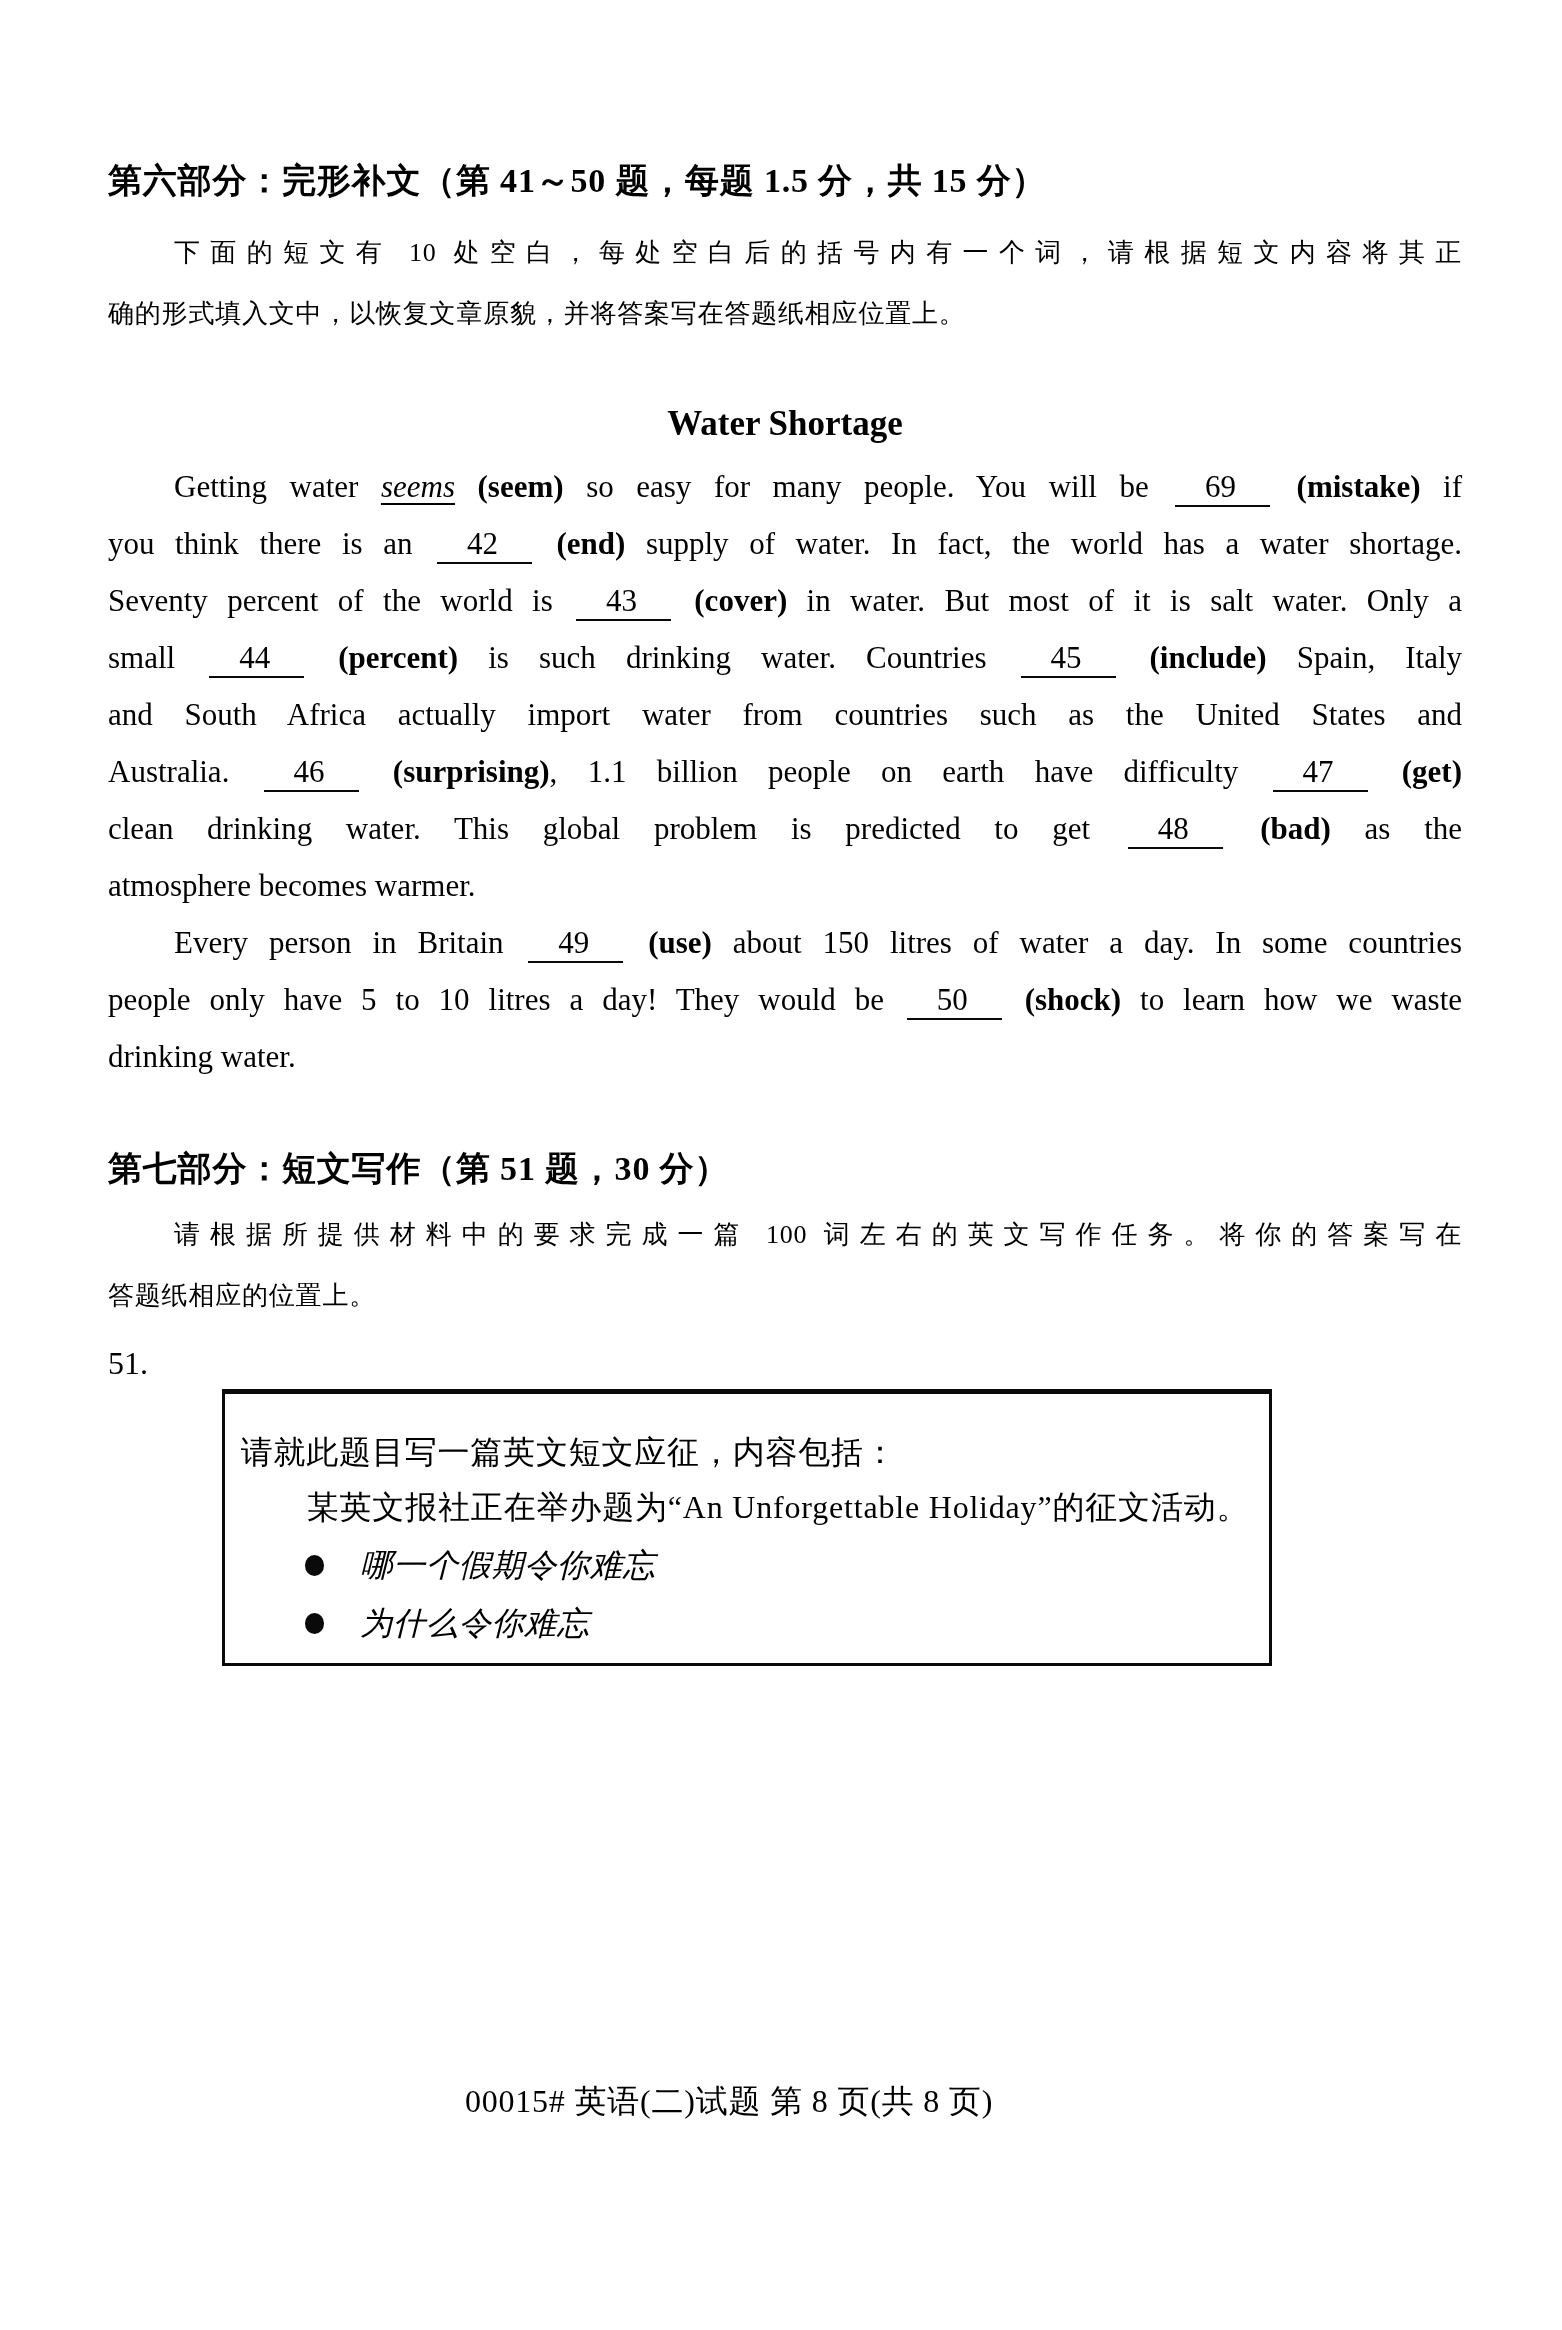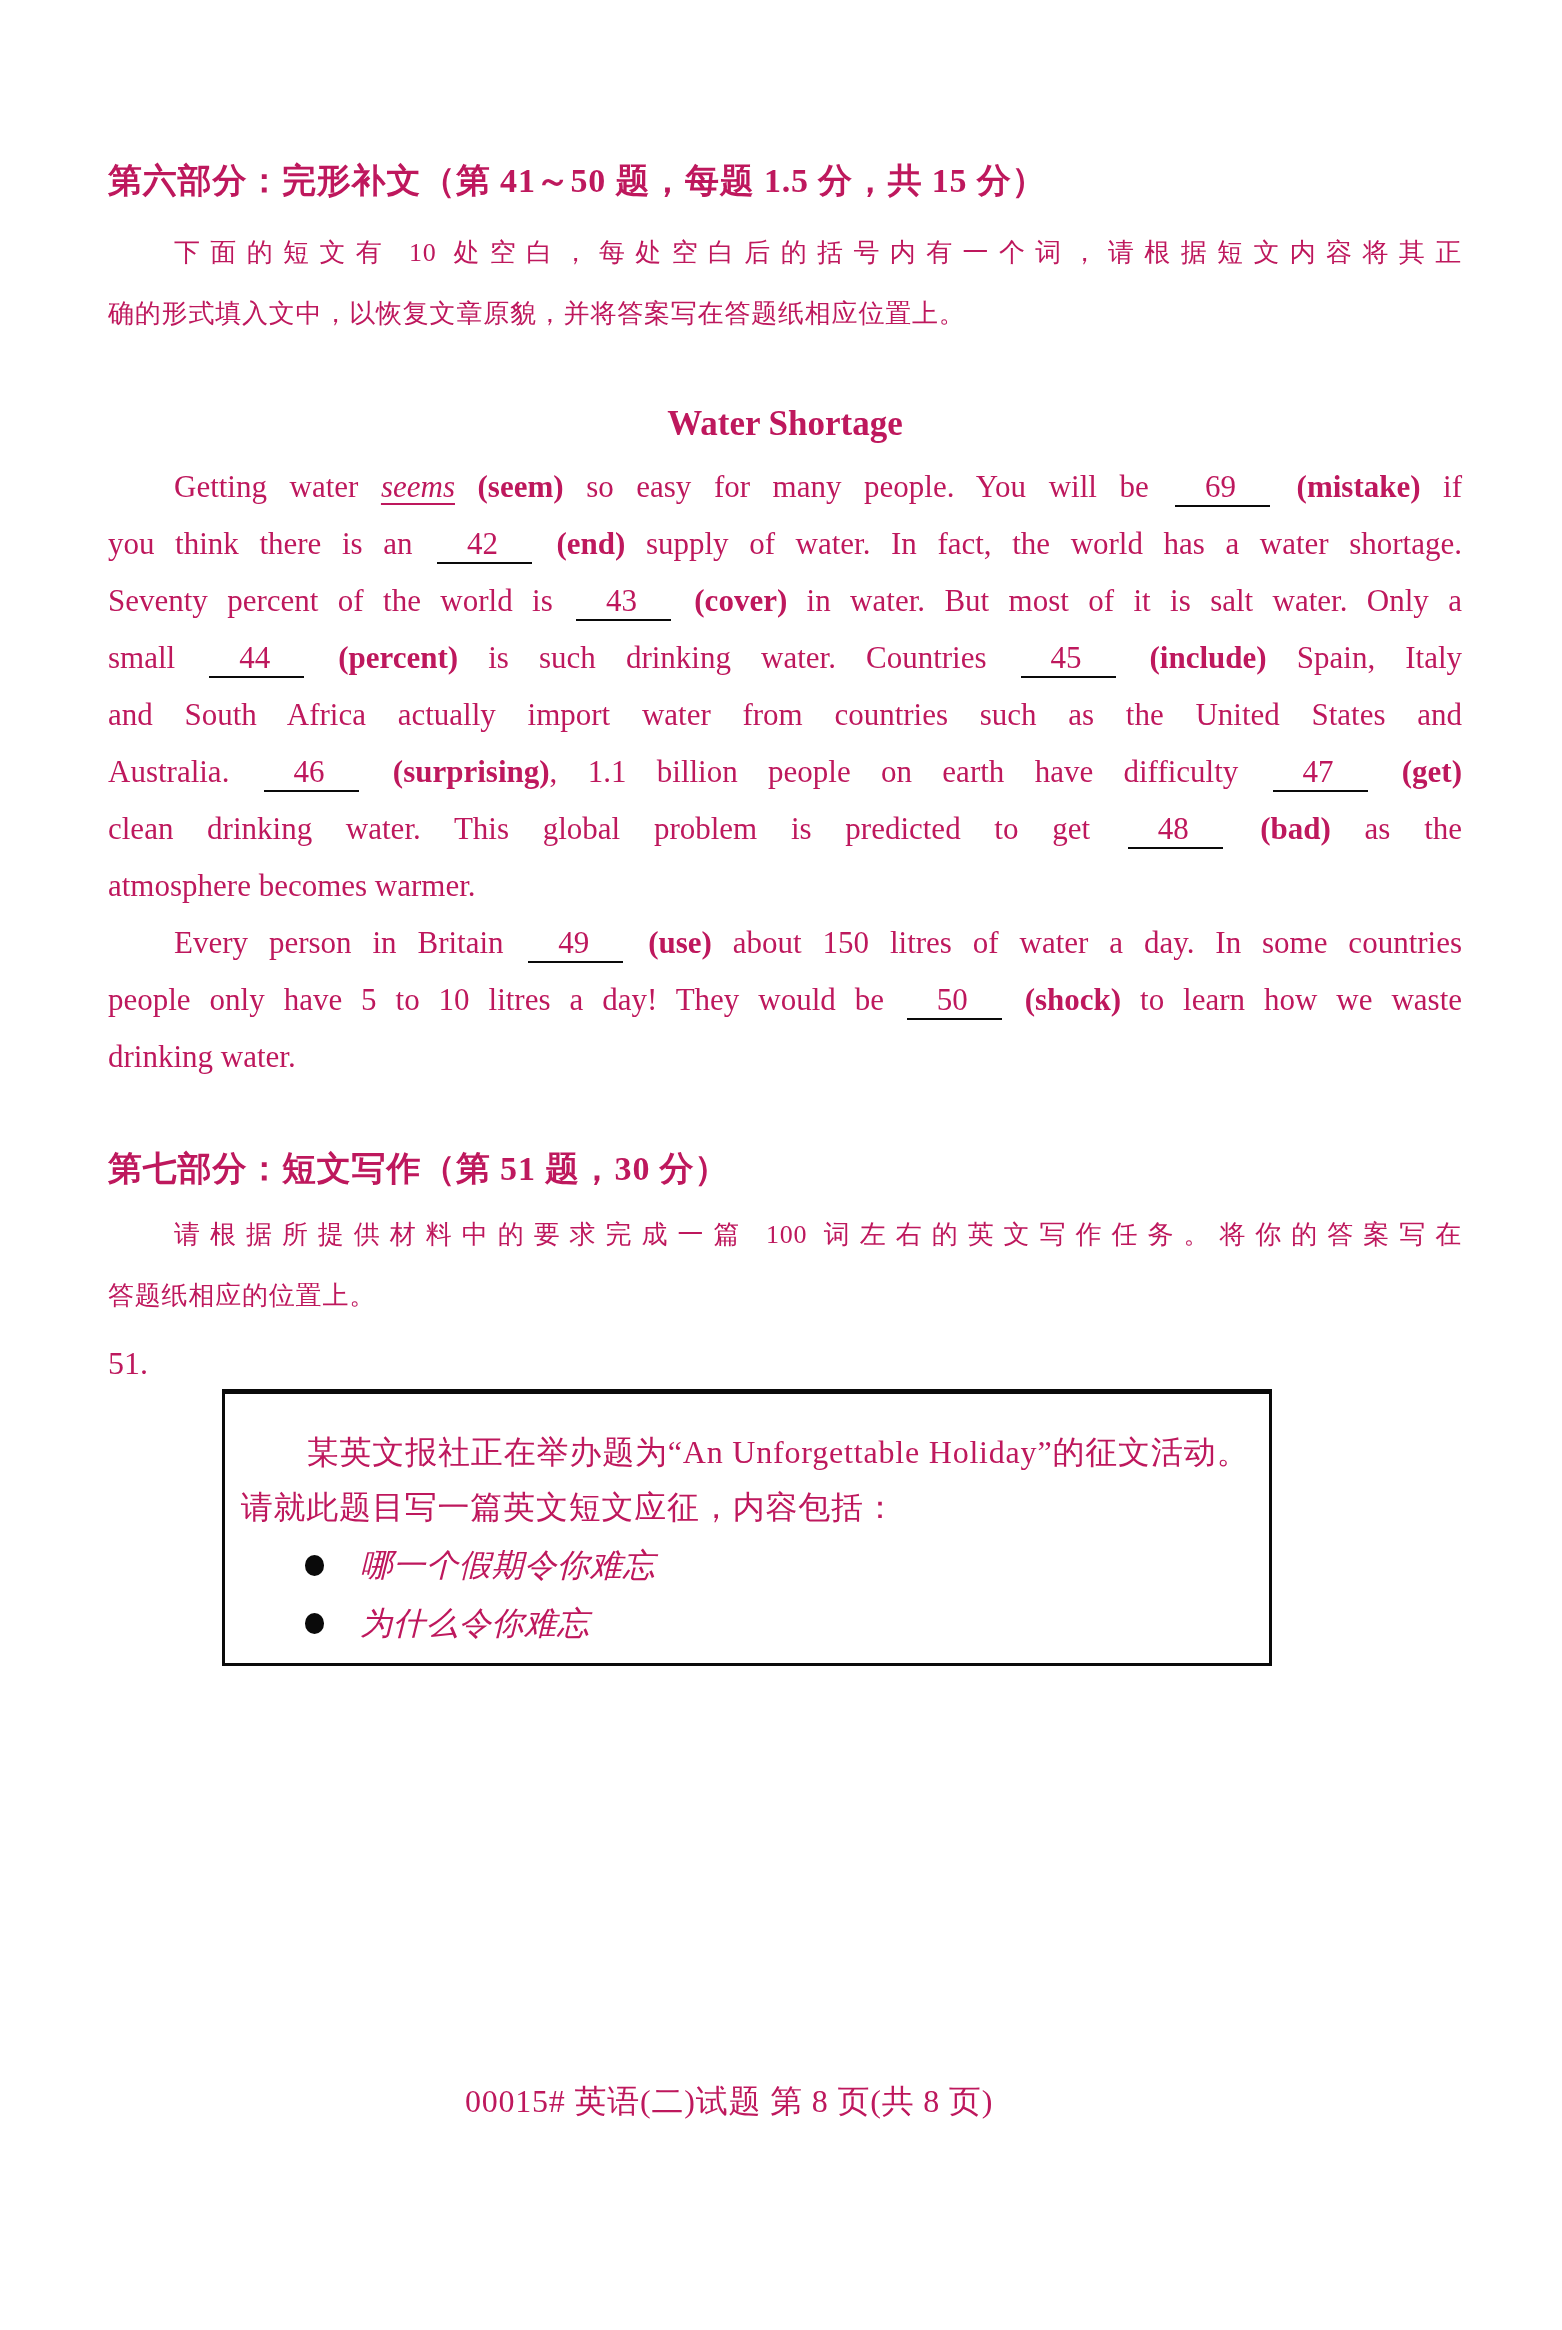--- a/index.html
+++ b/index.html
@@ -1,20 +1,20 @@
 <!DOCTYPE html>
 <html style="font-size:12.6px"><head>
 <meta charset="utf-8">
 <style>
   html,body{margin:0;padding:0;background:#e8e8e8;}
   .page{
     position:relative;
     width:1563px;height:2330px;
     background:#ffffff;
-    color:#be185d;
+    color:#000000;
     font-family:"Liberation Serif","DejaVu Serif",serif;
     overflow:hidden;
     margin:0 auto;
   }
   
   .cn-heading{
     position:absolute;left:108px;width:1354px;
     font-size:34px;font-weight:700;line-height:47px;
     letter-spacing:0.8px;
   }
@@ -100,22 +100,22 @@
   <div class="cn-heading h-sec7">第七部分：短文写作（第 51 题，30 分）</div>
 
   <div class="cn-para p-sec7">
     <div class="cn-line ind jl">请根据所提供材料中的要求完成一篇 100 词左右的英文写作任务。将你的答案写在</div>
     <div class="cn-line">答题纸相应的位置上。</div>
   </div>
 
   <div class="q-number">51.</div>
 
   <div class="prompt-box">
+    <div class="box-line">请就此题目写一篇英文短文应征，内容包括：</div>
     <div class="box-line ind jl">某英文报社正在举办题为“An Unforgettable Holiday”的征文活动。</div>
-    <div class="box-line">请就此题目写一篇英文短文应征，内容包括：</div>
     <div class="bullet-row">
       <span class="bullet-dot"></span><span>哪一个假期令你难忘</span>
     </div>
     <div class="bullet-row">
       <span class="bullet-dot"></span><span>为什么令你难忘</span>
     </div>
   </div>
 
   <div class="footer">00015# 英语(二)试题 第 8 页(共 8 页)</div>
 

